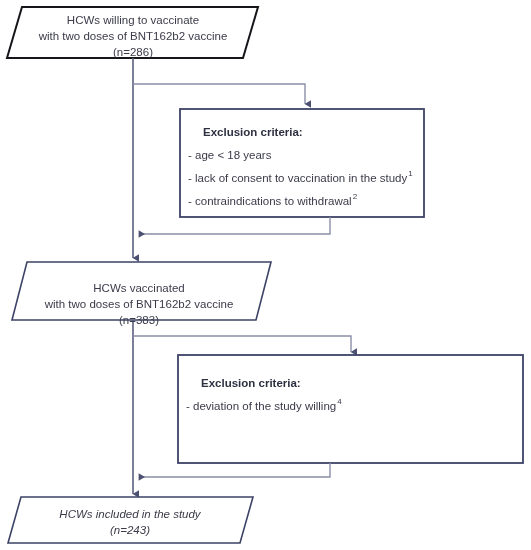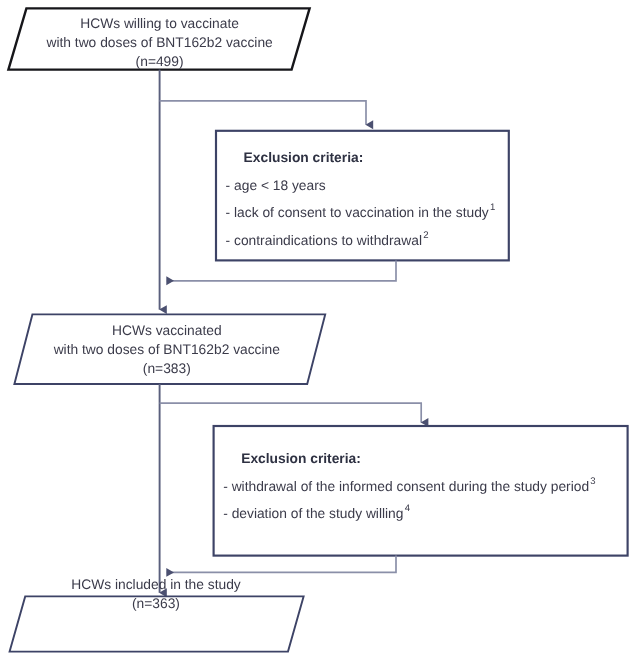--- a/index.html
+++ b/index.html
@@ -100,40 +100,39 @@
     <rect x="178" y="355" width="345" height="108" fill="#ffffff" stroke="#3d4366" stroke-width="1.8"></rect>
 
     <polyline points="330,463 330,477 139,477" fill="none" stroke="#8a8fa8" stroke-width="1.4" marker-end="url(#arrowLeft)"></polyline>
 
     <polygon points="8,543 21,497 253,497 240,543" fill="#ffffff" stroke="#3d4366" stroke-width="1.6"></polygon>
   </svg>
 
   <div class="node-text para-text" style="left:22px; top:12px; width:222px;">
     <span class="line">HCWs willing to vaccinate</span>
     <span class="line">with two doses of BNT162b2 vaccine</span>
-    <span class="line">(n=499)</span>
+    <span class="line">(n=286)</span>
   </div>
 
   <div class="node-text crit-box-text" style="left:188px; top:124px; width:232px;">
     <span class="crit-title">Exclusion criteria:</span>
     <span class="crit-item"><span>- age &lt; 18 years</span></span>
     <span class="crit-item"><span>- lack of consent to vaccination in the study</span><sup>1</sup></span>
     <span class="crit-item"><span>- contraindications to withdrawal</span><sup>2</sup></span>
   </div>
 
-  <div class="node-text para-text" style="left:23px; top:268px; width:232px;">
+  <div class="node-text para-text" style="left:23px; top:280px; width:232px;">
     <span class="line">HCWs vaccinated</span>
     <span class="line">with two doses of BNT162b2 vaccine</span>
     <span class="line">(n=383)</span>
   </div>
 
   <div class="node-text crit-box-text" style="left:186px; top:375px; width:332px;">
     <span class="crit-title">Exclusion criteria:</span>
-    <span class="crit-item"><span>- withdrawal of the informed consent during the study period</span><sup>3</sup></span>
     <span class="crit-item"><span>- deviation of the study willing</span><sup>4</sup></span>
   </div>
 
-  <div class="node-text para-text" style="left:14px; top:480px; width:232px;">
+  <div class="node-text para-text" style="left:14px; top:506px; width:232px;font-style:italic;">
     <span class="line">HCWs included in the study</span>
-    <span class="line">(n=363)</span>
+    <span class="line">(n=243)</span>
   </div>
 
 </div>
 
 </body></html>

